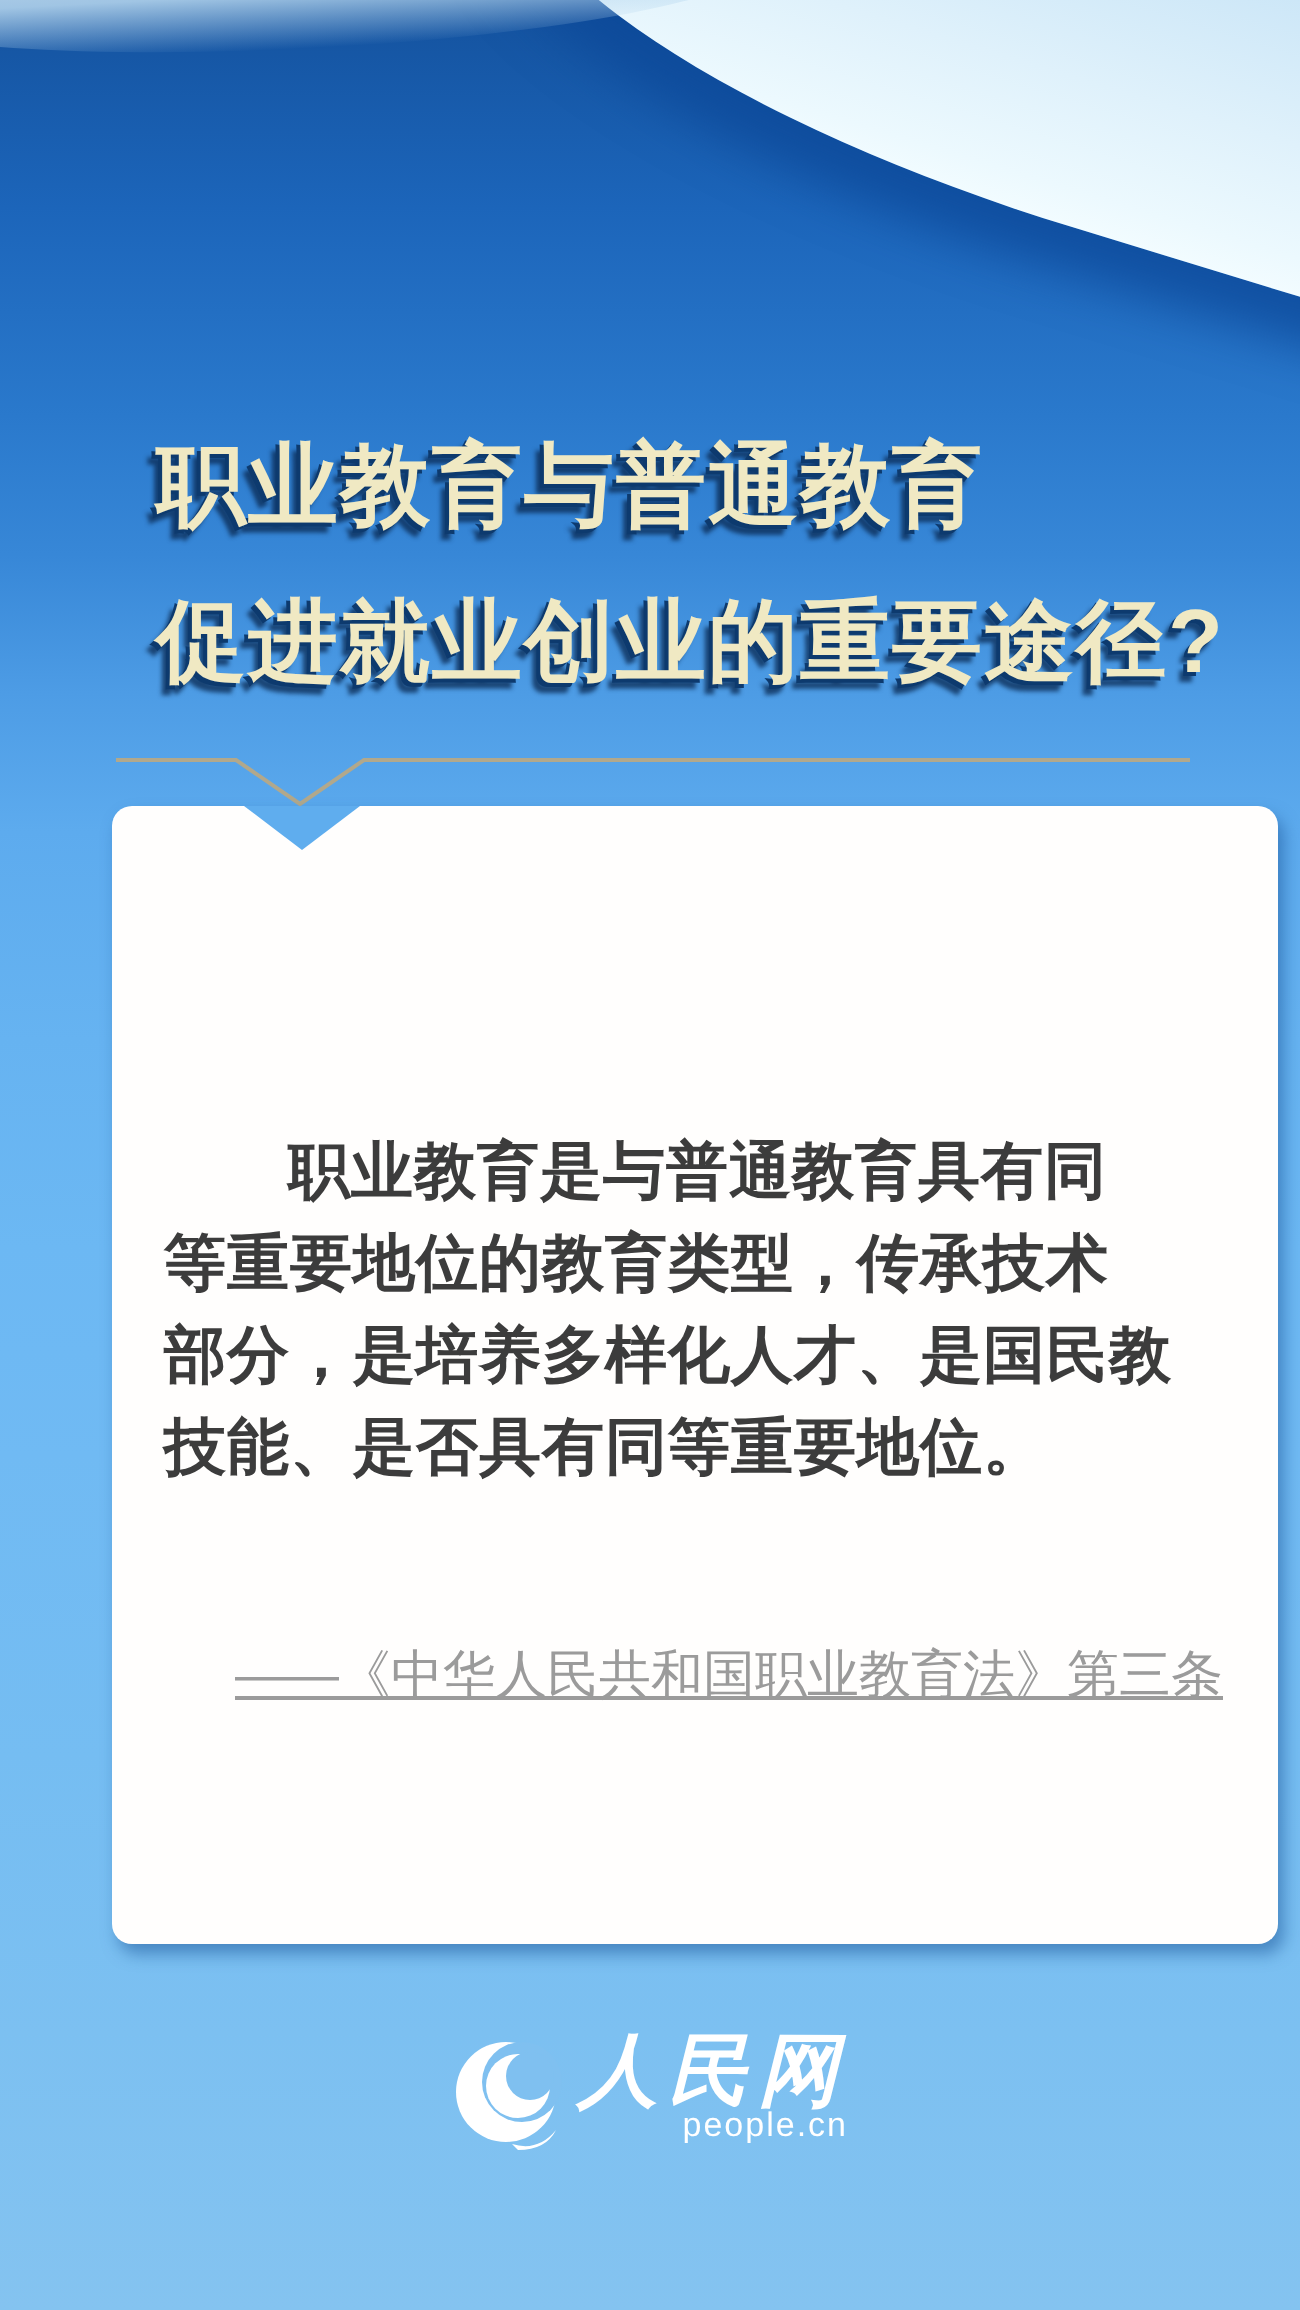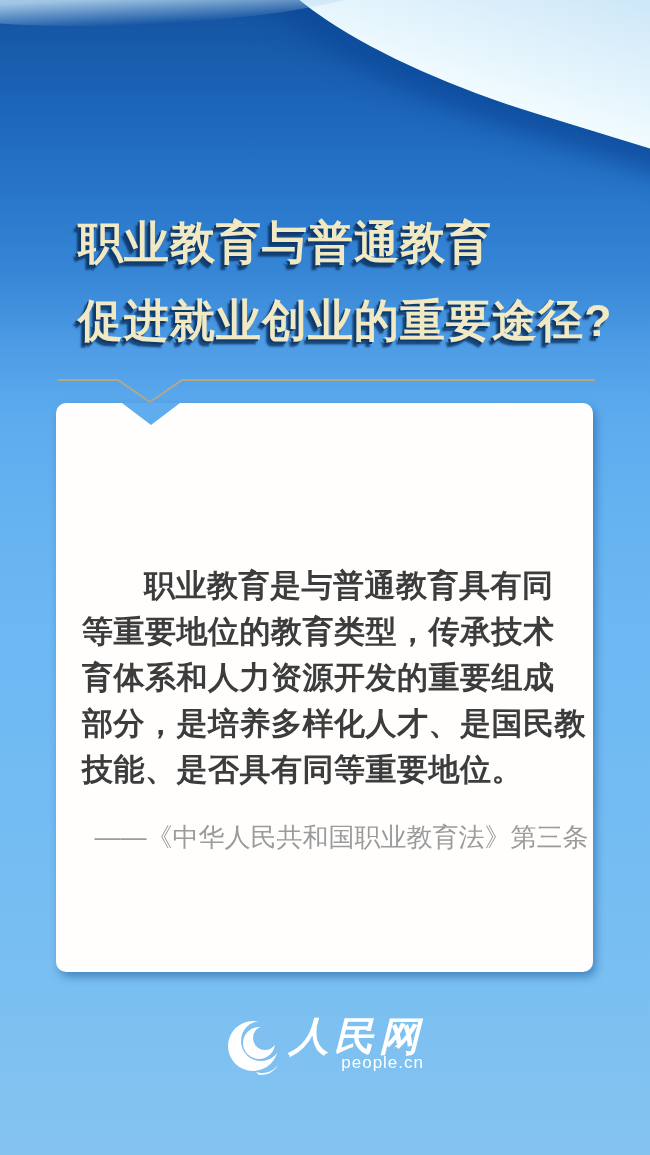--- a/index.html
+++ b/index.html
@@ -79,21 +79,21 @@
     position: absolute;
     left: 0;
     top: 372px;
     width: 650px;
     height: 40px;
   }
   .card {
     position: absolute;
     left: 56px;
     top: 403px;
-    width: 537px;
+    width: 583px;
     height: 569px;
     background: #fffefd;
     border-radius: 10px;
     box-shadow: 3px 5px 8px rgba(22, 80, 148, 0.5);
   }
   .notch {
     position: absolute;
     top: 0;
     left: 66px;
     width: 0;
@@ -119,20 +119,21 @@
     position: absolute;
     top: 417px;
     left: 0;
     width: 100%;
     box-sizing: border-box;
     padding-left: 34px;
     text-align: center;
     font-size: 26px;
     color: #9b9b9b;
     white-space: nowrap;
+    text-decoration: underline;
   }
   .logo {
     position: absolute;
     left: 50%;
     top: 1018px;
     transform: translateX(-50%);
     display: flex;
     align-items: flex-start;
     gap: 7px;
     color: #ffffff;
@@ -169,21 +170,20 @@
 
   <svg class="divider" viewBox="0 0 650 40" xmlns="http://www.w3.org/2000/svg">
     <polyline points="58,8 118,8 150,30 182,8 595,8" fill="none" stroke="#b1a88c" stroke-width="2" stroke-linejoin="miter"></polyline>
   </svg>
 
   <div class="card">
     <div class="notch"></div>
     <div class="card-body">
       <div class="line indent">职业教育是与普通教育具有同</div>
       <div class="line">等重要地位的教育类型，传承技术</div>
-      <div class="line">育体系和人力资源开发的重要组成</div>
       <div class="line">部分，是培养多样化人才、是国民教</div>
       <div class="line">技能、是否具有同等重要地位。</div>
     </div>
     <div class="attribution">——《中华人民共和国职业教育法》第三条</div>
   </div>
 
   <div class="logo">
     <svg class="logo-icon" width="56" height="60" viewBox="0 0 56 60" xmlns="http://www.w3.org/2000/svg">
       <circle cx="27" cy="28" r="25" fill="#ffffff"></circle>
       <circle cx="35" cy="23" r="20" fill="#7fc0f0"></circle>

